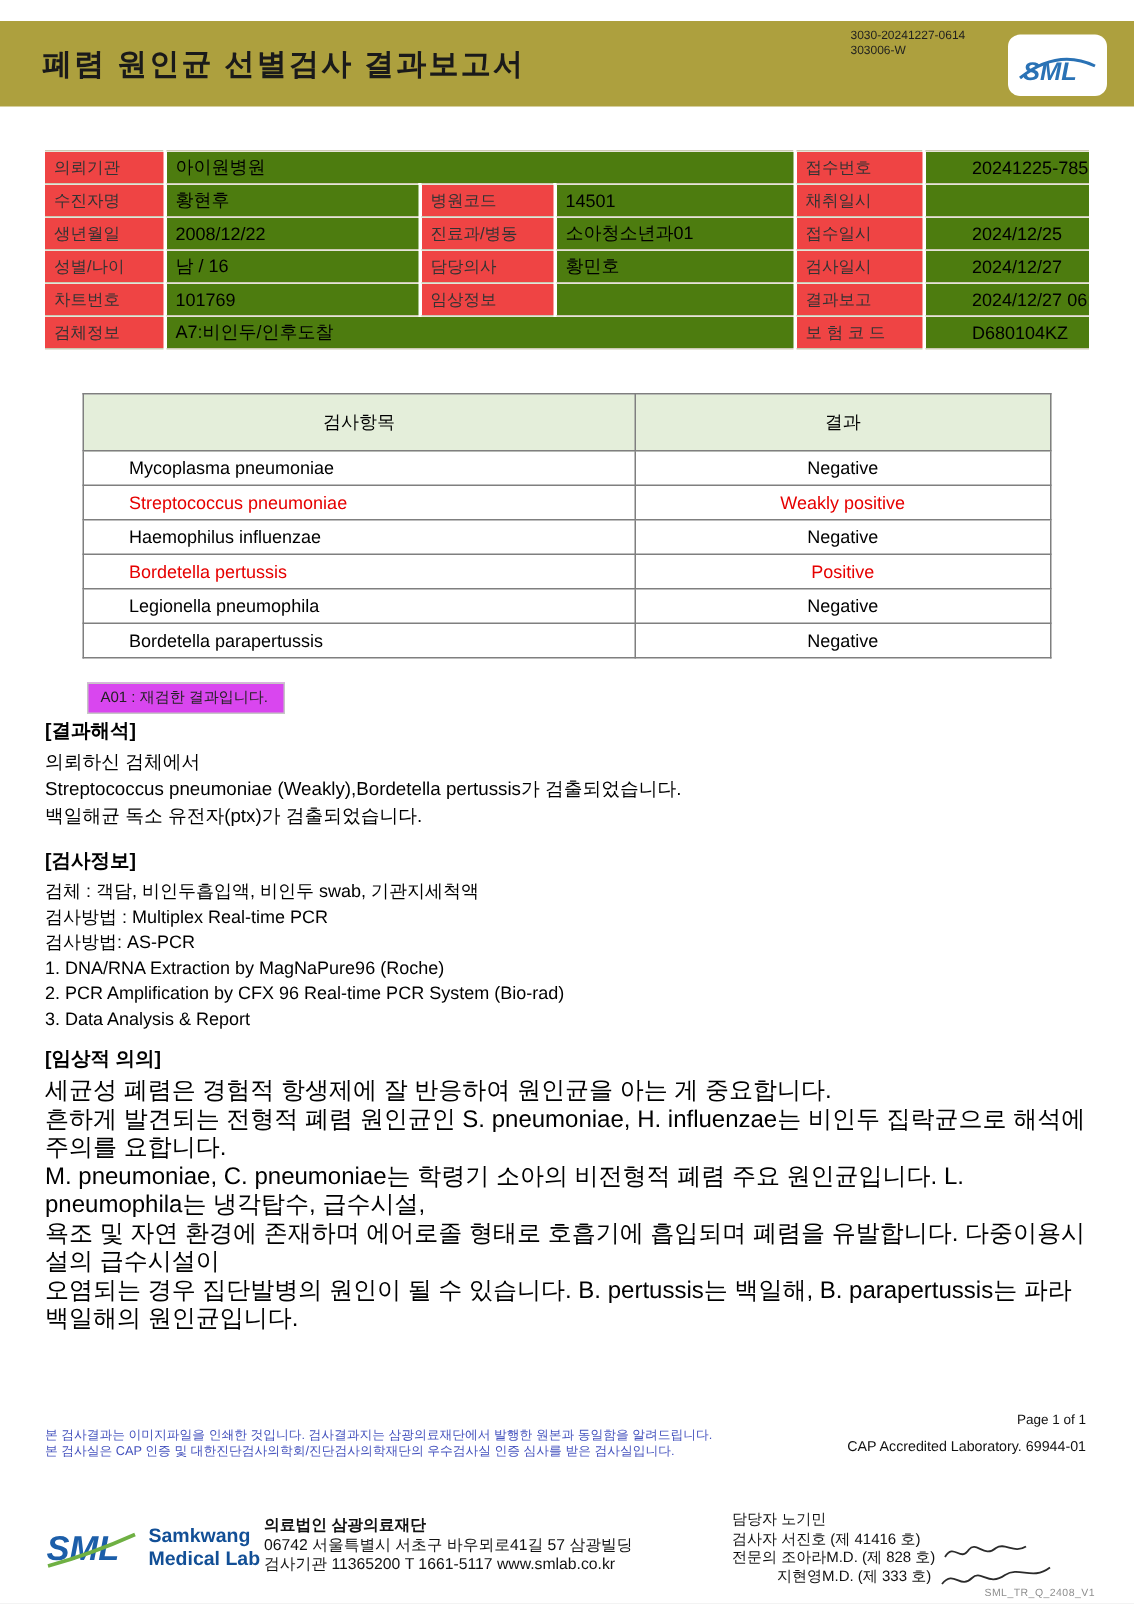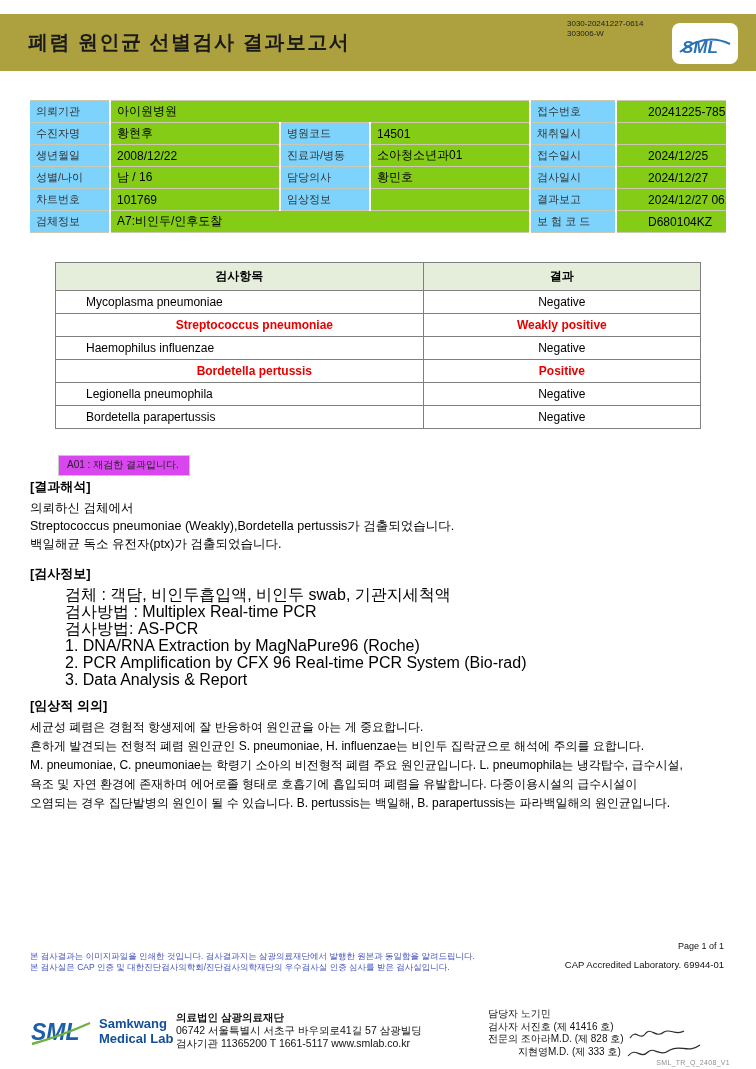--- a/index.html
+++ b/index.html
@@ -20,45 +20,45 @@
   .logo-box {
     position:absolute; right:18px; top:9px; width:66px; height:41px;
     background:#ffffff; border-radius:8px; display:flex; align-items:center; justify-content:center;
   }
   .logo-box svg { display:block; }
 
   
   table.info { position:absolute; top:100px; left:30px; width:696px; border-collapse:collapse; font-size:12px; table-layout:fixed; }
   table.info td { height:22px; padding:0 6px; border-top:1px solid #ccc9b2; border-bottom:1px solid #ccc9b2; border-right:2px solid #ffffff; vertical-align:middle; white-space:nowrap; overflow:hidden; }
   table.info td:last-child { border-right:none;padding-left:31px; }
-  table.info td.lab { background:#7dd3fc; font-size:11px; color:#333; }
-  table.info td.val { background:#84cc16; color:#000; }
+  table.info td.lab { background:#ef4444; font-size:11px; color:#333; }
+  table.info td.val { background:#4d7c0f; color:#000; }
 
   
   table.results { position:absolute; top:262px; left:55px; width:646px; border-collapse:collapse; font-size:12px; }
-  table.results th { background:var(--result-header-bg,#e4eeda); border:1px solid #7f7f7f; height:28px; font-weight:bold; text-align:center; }
+  table.results th { background:var(--result-header-bg,#e4eeda); border:1px solid #7f7f7f; height:38px; font-weight:normal; text-align:center; }
   table.results td { border:1px solid #7f7f7f; height:23px; }
   table.results td.test { text-align:left; padding-left:30px; }
   table.results td.res { text-align:center; }
-  table.results tr.hl td { color:var(--highlight-red,#e60000); font-weight:bold;text-align:center; }
+  table.results tr.hl td { color:var(--highlight-red,#e60000); font-weight:normal; }
 
   .retest-note {
     position:absolute; top:455px; left:58px; font-size:10px; color:#222;
     border:1px solid #c6c6c6; padding:2px 10px 3px 8px; background:#d946ef;
   }
 
   
   .section { position:absolute; left:30px; right:30px; }
   .section .sec-heading { font-size:13px; font-weight:bold; margin-bottom:3px; }
   .sec-interpret { top:478px; }
   .sec-interpret .line { font-size:12.5px; line-height:18px; }
   .sec-testinfo { top:565px; }
-  .sec-testinfo .line { font-size:16px; line-height:17px;margin-left:35px; }
+  .sec-testinfo .line { font-size:12px; line-height:17px; }
   .sec-clinical { top:697px; }
-  .sec-clinical .line { font-size:12px; line-height:19px; }
+  .sec-clinical .line { font-size:16px; line-height:19px; }
 
   
   .notices { position:absolute; left:30px; top:951px; font-size:8.5px; color:var(--notice-blue,#4250bd); line-height:1.35; }
   .page-num { position:absolute; right:32px; top:941px; font-size:9px; color:#111; text-align:right; }
   .cap-line { position:absolute; right:32px; top:959px; font-size:9.5px; color:#111; text-align:center; }
 
   
   .bottom { position:absolute; left:0; right:0; top:1002px; height:67px; }
   .bottom-logo { position:absolute; left:30px; top:12px; display:flex; align-items:center; }
   .logo-name { margin-left:7px; font-size:13px; font-weight:bold; color:#124f96; line-height:1.15; }

